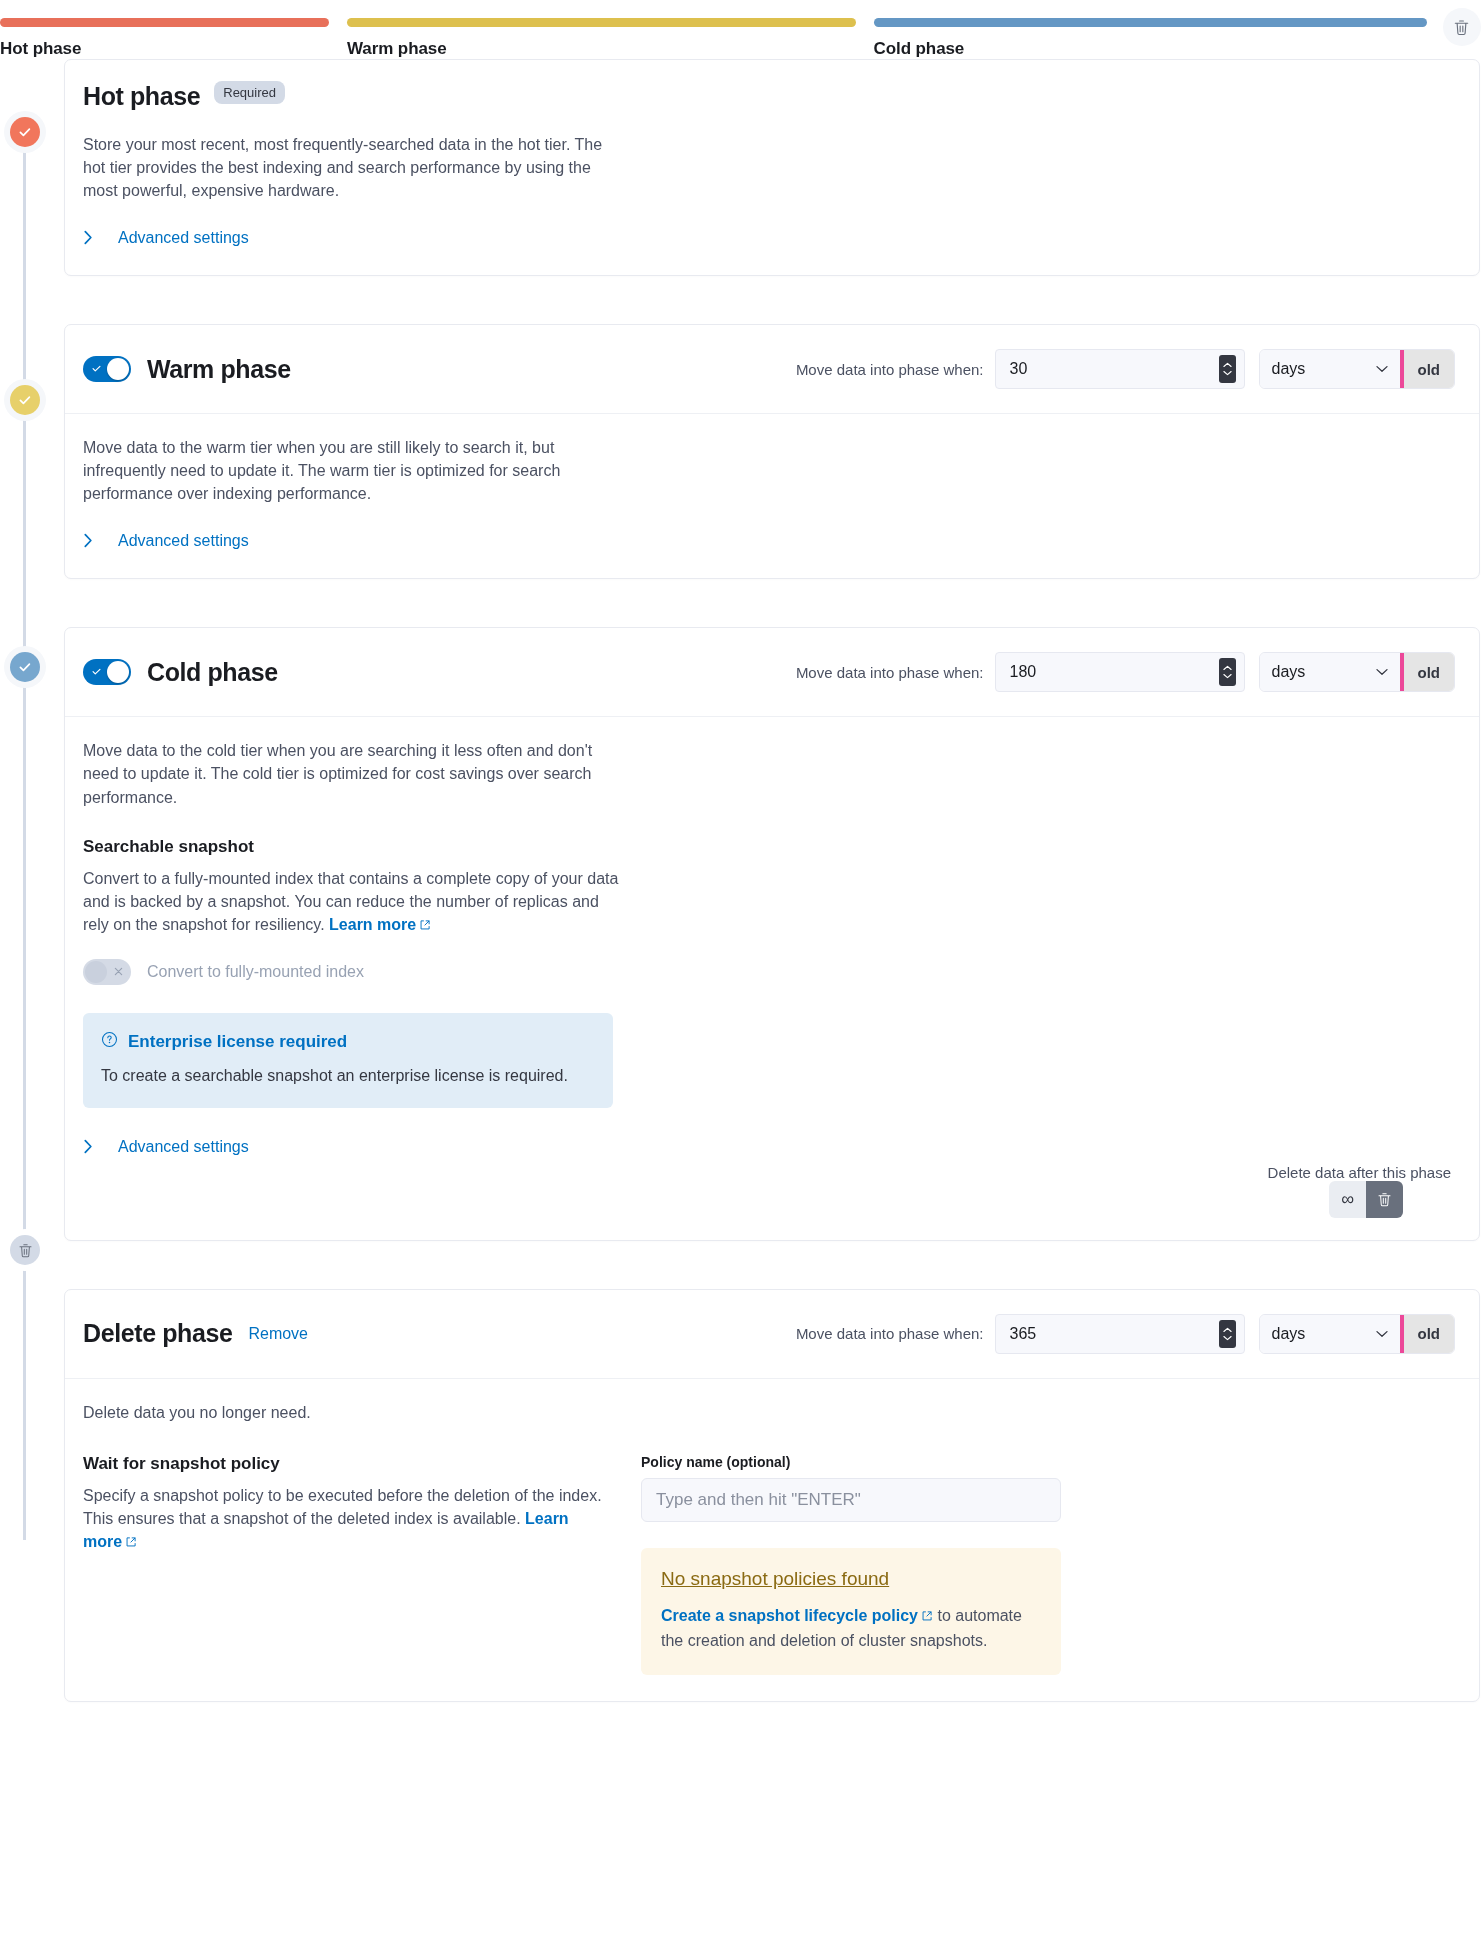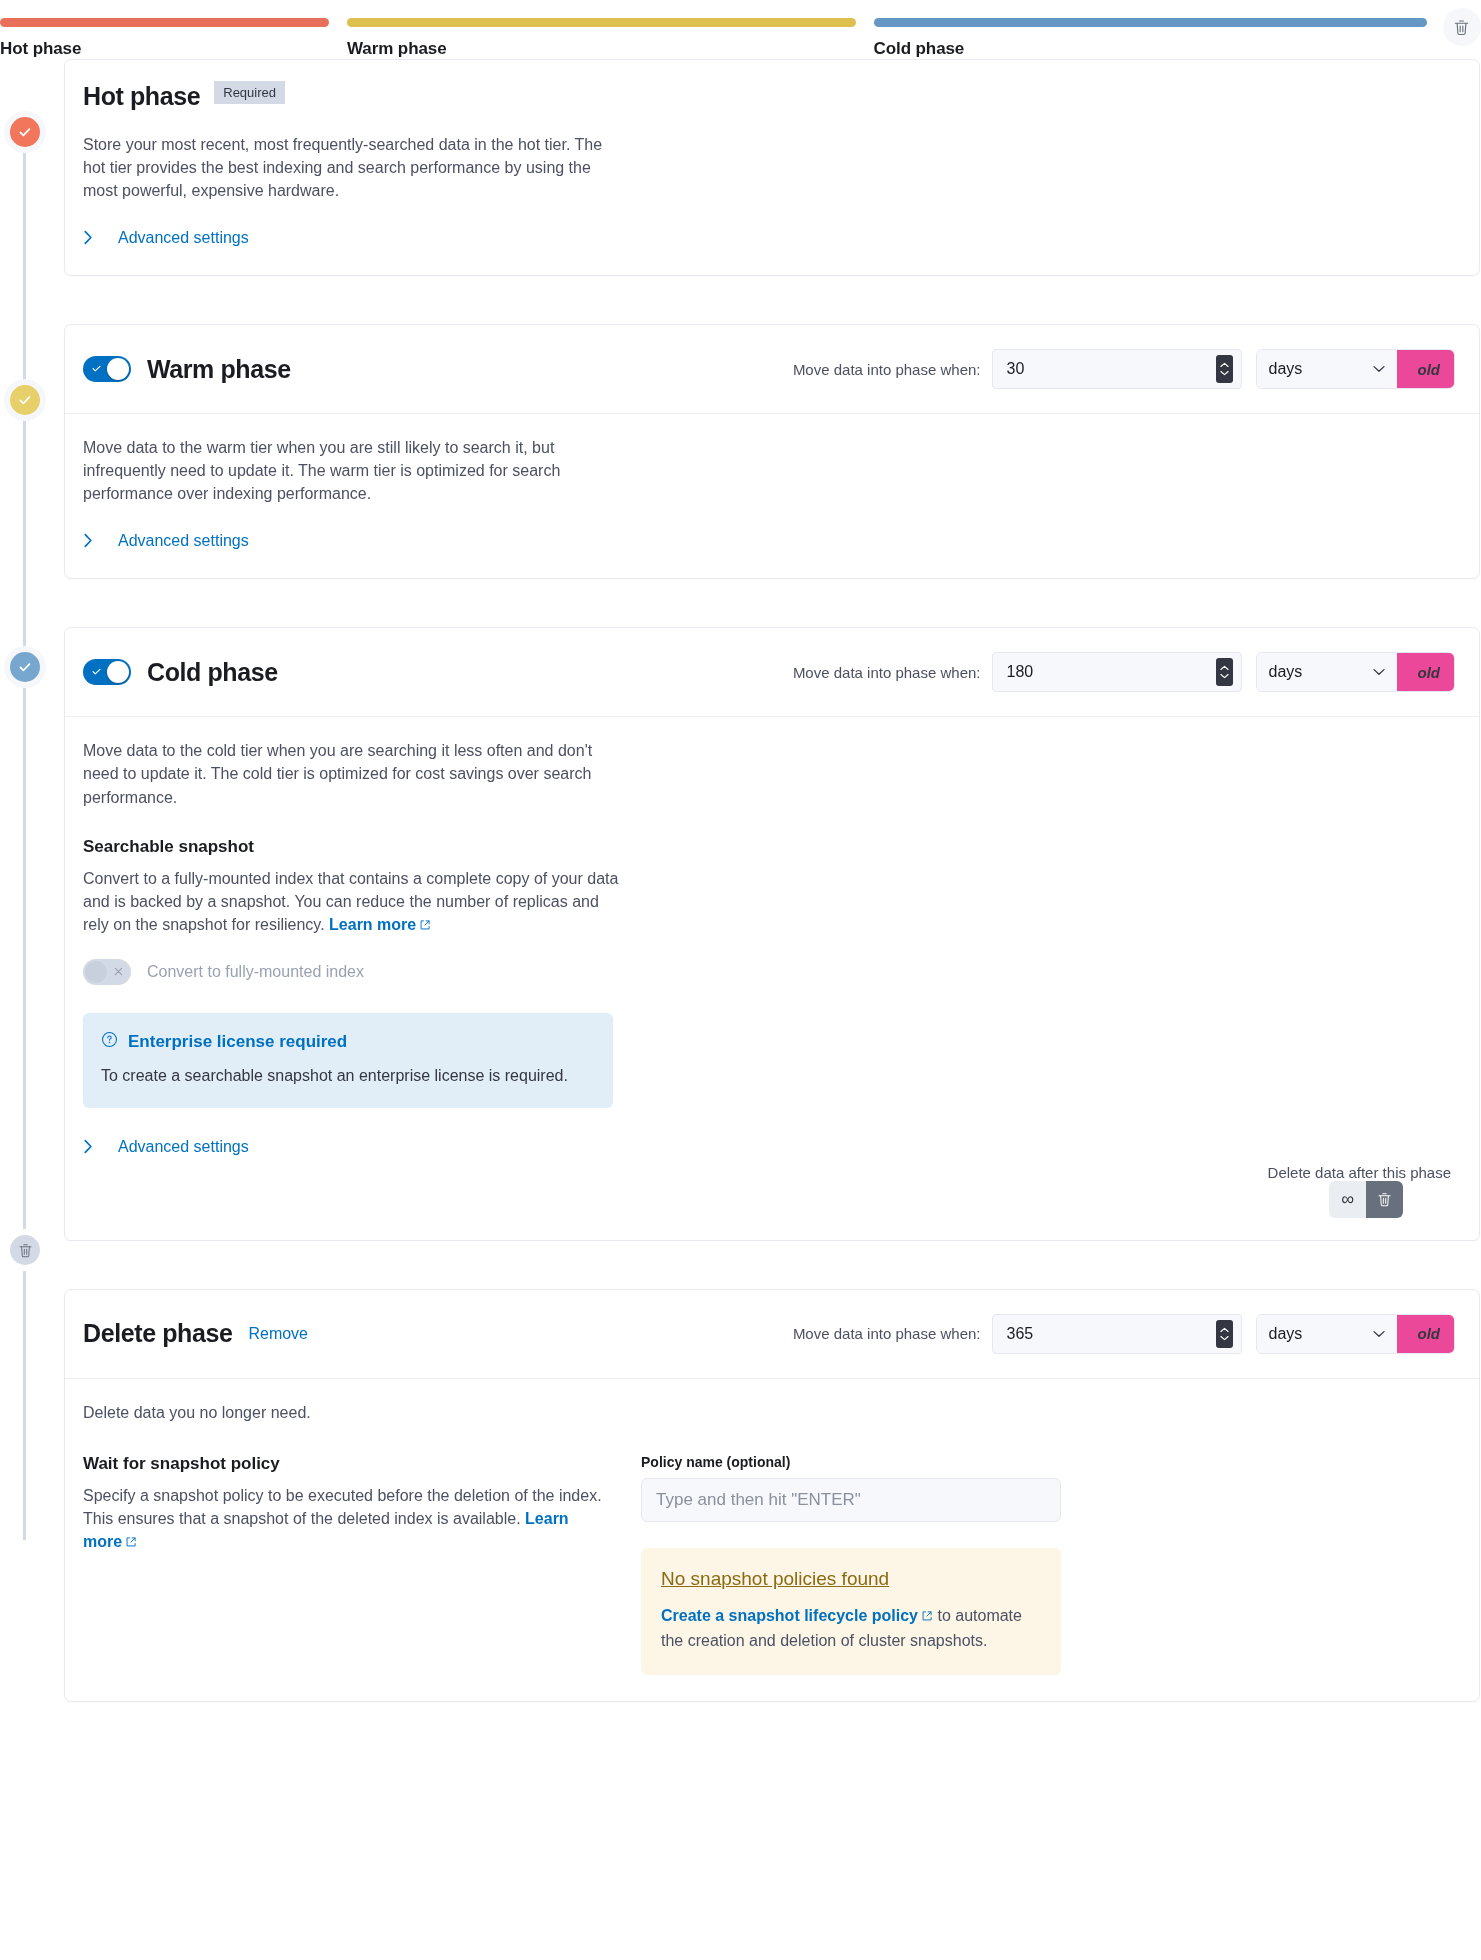--- a/index.html
+++ b/index.html
@@ -112,21 +112,21 @@
     line-height: 1;
   }
   .badge-required {
     display: inline-block;
     margin-left: 14px;
     background: #d3dae6;
     color: #343741;
     font-size: 13px;
     font-weight: 500;
     padding: 4px 9px;
-    border-radius: 0;
+    border-radius: 8px;
     vertical-align: middle;
     position: relative;
     top: -4px;
   }
   .remove-link {
     margin-left: 16px;
     color: #0071c2;
     font-size: 16px;
     font-weight: 500;
     cursor: pointer;
@@ -216,28 +216,27 @@
     width: 140px;
     background: #f7f8fc;
     display: flex; align-items: center;
     justify-content: space-between;
     padding: 0 12px;
     font-size: 16px;
     color: #1a1c21;
     cursor: pointer;
   }
   .unit-suffix {
-    background: #ec4899;
+    background: #e5e5e5;
     display: flex; align-items: center;
     padding: 0 14px;
     font-size: 15px;
     font-weight: 700;
     color: #343741;
-    border-left: 7px solid #ec4899;
-    font-style: italic;
+    border-left: 4px solid #ec4899;
   }
 
   
   .desc {
     font-size: 16px;
     line-height: 1.45;
     color: #4b5162;
     max-width: 540px;
     margin: 0 0 10px 0;
   }

